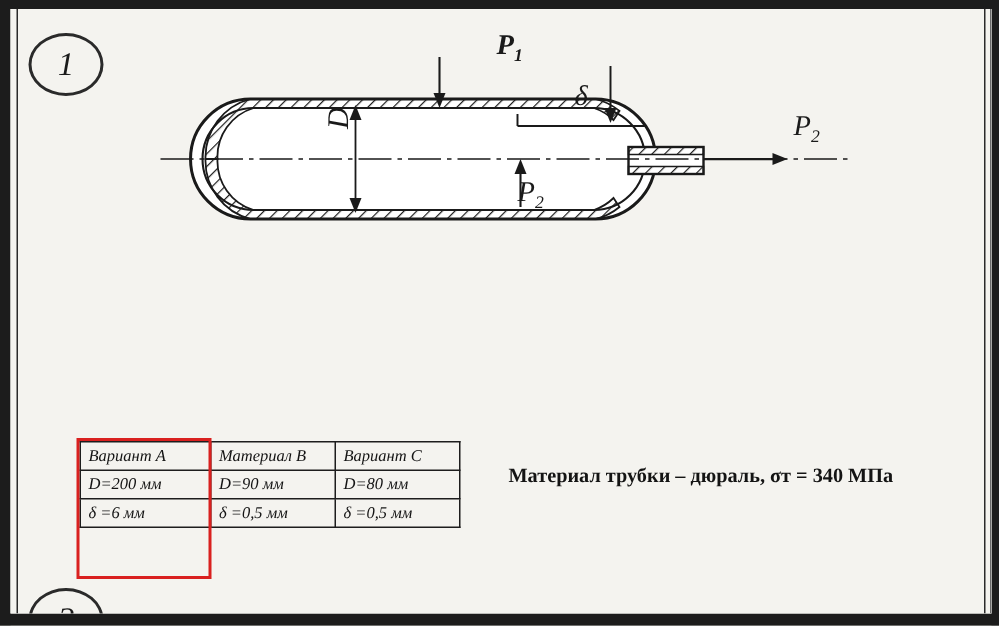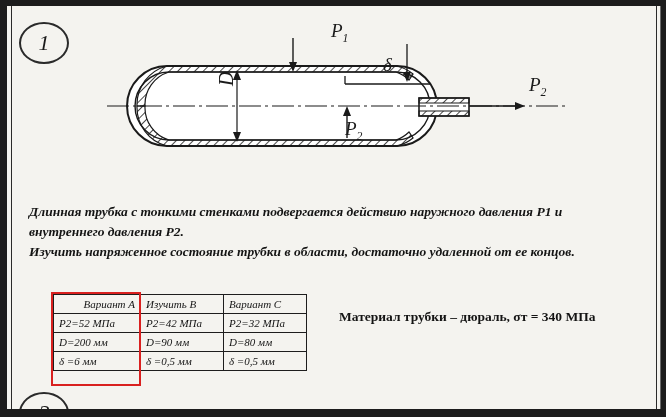--- a/index.html
+++ b/index.html
@@ -123,21 +123,21 @@
     font-style: italic;
     font-size: 11px;
     color: #141414;
   }
   table.variants td {
     border: 1px solid #1d1d1d;
     padding: 2px 5px;
     height: 14px;
     white-space: nowrap;
   }
-  table.variants td.col-a { width: 76px; text-align: right; }
+  table.variants td.col-a { width: 76px; }
   table.variants td.col-b { width: 72px; }
   table.variants td.col-c { width: 72px; }
   table.variants tr.head td { font-weight: normal; }
   
   .red-box {
     position: absolute;
     left: 44px;
     top: 286px;
     width: 90px;
     height: 94px;
@@ -211,55 +211,45 @@
         <line x1="310" y1="20" x2="310" y2="54" stroke="#1a1a1a" stroke-width="1.3"></line>
         <polygon points="310,58 306,48 314,48" fill="#1a1a1a"></polygon>
         <line x1="248" y1="60" x2="334" y2="60" stroke="#1a1a1a" stroke-width="1.3"></line>
         <line x1="248" y1="60" x2="248" y2="52" stroke="#1a1a1a" stroke-width="1.3"></line>
 
         <line x1="372" y1="82" x2="424" y2="82" stroke="#1a1a1a" stroke-width="1.5"></line>
         <polygon points="428,82 418,78 418,86" fill="#1a1a1a"></polygon>
       </svg>
 
       
-      <div class="label" style="left:234px; top:-4px; font-size:19px;">
+      <div class="label" style="left:234px; top:-4px; font-size:19px;font-weight:bold;">
         <span>P</span><span class="sub">1</span>
       </div>
 
       <div class="label" style="left:248px; top:94px; font-size:19px;">
         <span>P</span><span class="sub">2</span>
       </div>
 
       <div class="label" style="left:432px; top:50px; font-size:19px;">
         <span>P</span><span class="sub">2</span>
       </div>
 
       <div class="label" style="left:118px; top:62px; font-size:20px; transform: rotate(-90deg); transform-origin: left top;">D</div>
 
       <div class="label" style="left:286px; top:30px; font-size:19px;">δ</div>
     </div>
 
-    <div class="body-text">
-      <p>Длинная трубка с тонкими стенками подвергается действию наружного давления P1 и</p>
-      <p>внутреннего давления P2.</p>
-      <p>Изучить напряженное состояние трубки в области, достаточно удаленной от ее концов.</p>
-    </div>
 
     <div class="tbl-wrap">
       <table class="variants">
         <tbody>
             <tr class="head">
           <td class="col-a">Вариант A</td>
-          <td class="col-b">Изучить B</td>
+          <td class="col-b">Материал B</td>
           <td class="col-c">Вариант C</td>
-        </tr>
-        <tr>
-          <td>P2=52 МПа</td>
-          <td>P2=42 МПа</td>
-          <td>P2=32 МПа</td>
         </tr>
         <tr>
           <td>D=200 мм</td>
           <td>D=90 мм</td>
           <td>D=80 мм</td>
         </tr>
         <tr>
           <td>δ =6 мм</td>
           <td>δ =0,5 мм</td>
           <td>δ =0,5 мм</td>

